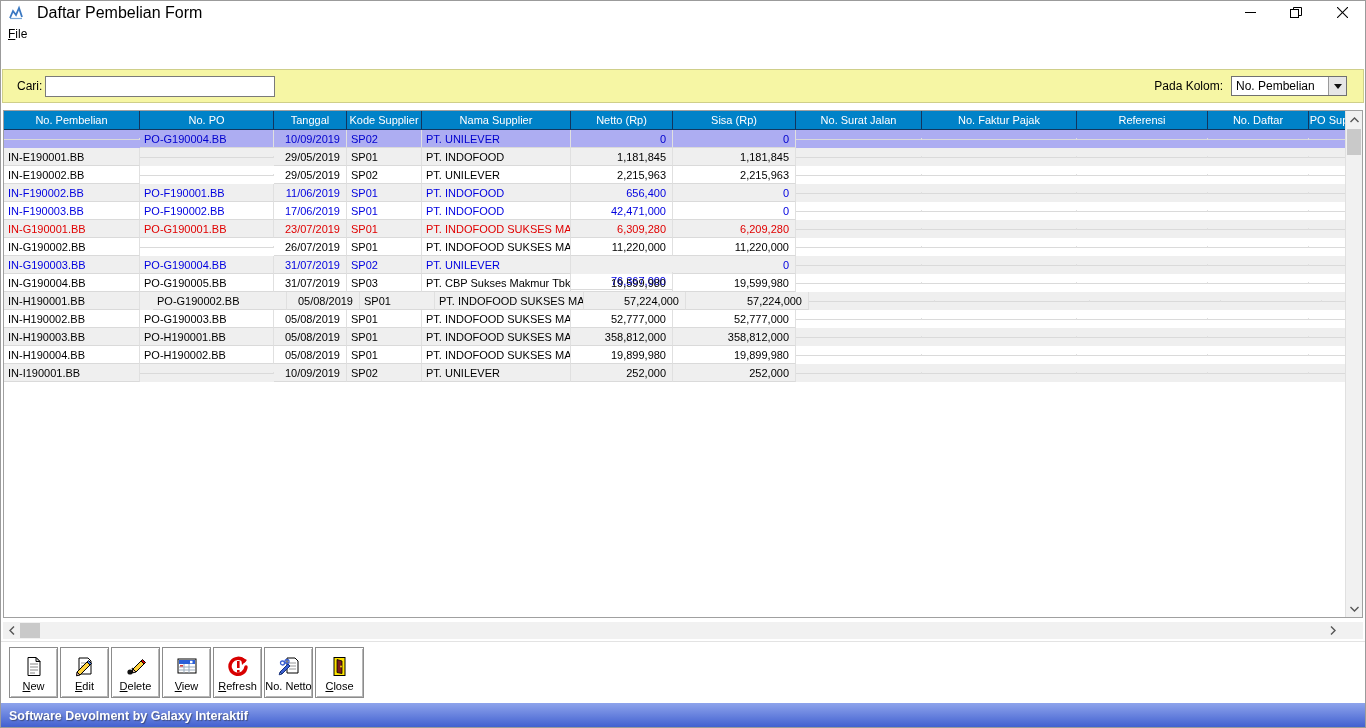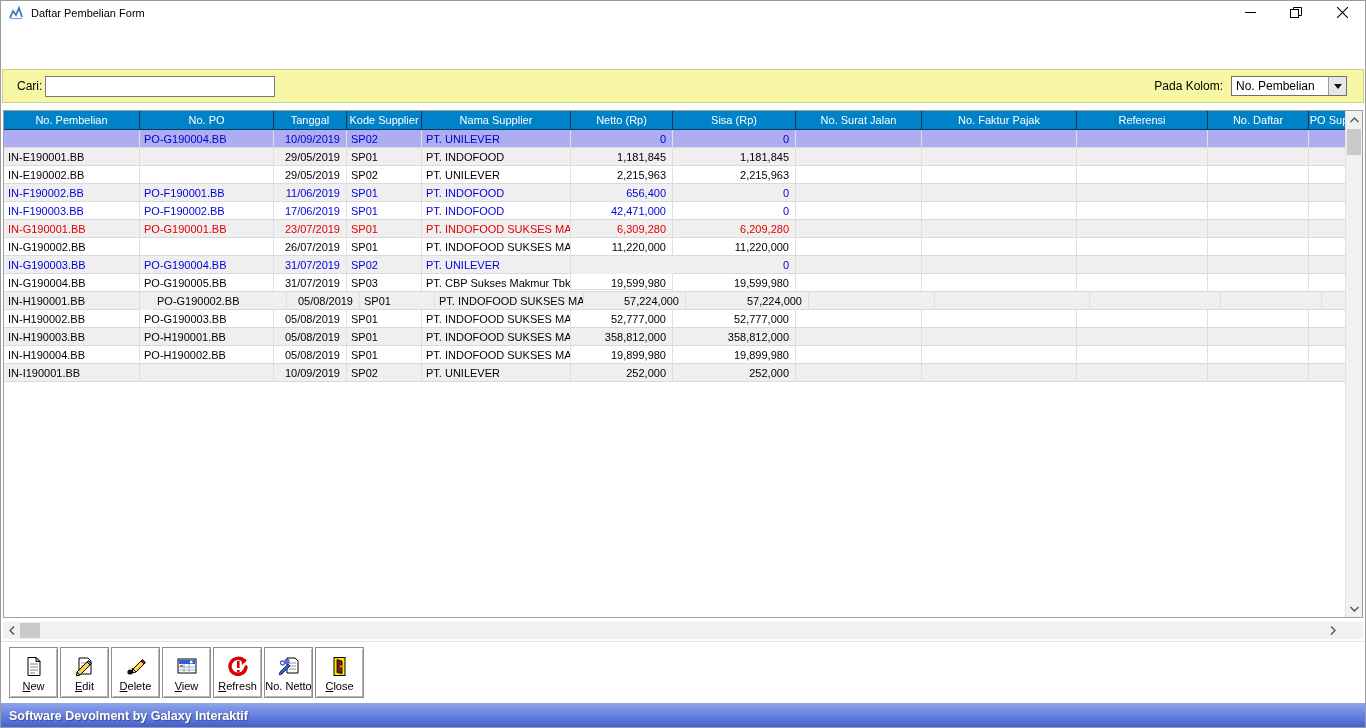--- a/index.html
+++ b/index.html
@@ -2,21 +2,21 @@
 <html style="--header-bg: #0082c8; --section-gradient-top: #4a6cd8; --section-gradient-bottom: #9daeef; --status-gradient-top: #8ea4ec; --status-gradient-bottom: #3f5ecf; --search-panel-bg: #f6f6a4; --selected-row-bg: #adadf2; --selected-row-text: #0000cd; --row-text-blue: #0000e0; --row-text-red: #e00000; --row-text-black: #000000; --zebra-row-bg: #efefef;"><head>
 <meta charset="utf-8">
 <style>
   html,body{margin:0;padding:0;background:#d4d4d4;}
   body{width:1366px;height:728px;font-family:"Liberation Sans",sans-serif;-webkit-font-smoothing:antialiased;}
   .window{position:relative;width:1364px;height:726px;background:#fff;border:1px solid #9b9b9b;overflow:hidden;}
 
   
   .titlebar{position:absolute;top:0;left:0;right:0;height:23px;background:#fff;display:flex;align-items:center;}
   .app-icon{margin-left:7px;display:flex;align-items:center;}
-  .title-text{margin-left:7px;font-size:11px;color:#000;}
+  .title-text{margin-left:13px;font-size:16px;color:#000;}
   .win-controls{margin-left:auto;display:flex;height:100%;}
   .win-btn{width:46px;height:100%;display:flex;align-items:center;justify-content:center;color:#222;}
 
   
   .menubar{position:absolute;top:23px;left:0;right:0;height:20px;background:#fff;display:flex;align-items:center;}
   .menu-item{padding:0 7px;font-size:12px;color:#000;}
   .u{text-decoration:underline;}
 
   
   .section-header{position:absolute;top:43px;left:0;right:0;height:23px;
@@ -42,21 +42,21 @@
     display:flex;align-items:center;justify-content:center;}
   .combo-arrow:after{content:"";border:4px solid transparent;border-top:5px solid #111;margin-top:5px;}
 
   
   .grid{position:absolute;left:2px;top:109px;width:1360px;height:508px;border:1px solid #a0a0a0;
     box-sizing:border-box;background:#fff;overflow:hidden;}
   .grid-viewport{position:absolute;left:0;top:0;right:17px;bottom:0;overflow:hidden;}
   .grid-header{display:flex;height:19px;background:var(--header-bg);border-bottom:1px solid #12365f;box-sizing:border-box;}
   .hcell{box-sizing:border-box;height:100%;border-right:1px solid #12365f;color:#fff;font-size:11px;
     display:flex;align-items:center;justify-content:center;white-space:nowrap;overflow:hidden;flex:none;}
-  .grow{display:flex;height:18px;box-sizing:border-box;background:#fff;}
+  .grow{display:flex;height:18px;box-sizing:border-box;background:#fff;align-items:center;}
   .grow.zebra{background:var(--zebra-row-bg);}
   .grow.selected{background:var(--selected-row-bg);color:var(--selected-row-text);}
   .grow.c-blue{color:var(--row-text-blue);}
   .grow.c-red{color:var(--row-text-red);}
   .gcell{box-sizing:border-box;flex:none;border-right:1px solid #e0e0e0;border-bottom:1px solid #dadada;
     font-size:11px;line-height:16px;white-space:nowrap;overflow:hidden;padding:1px 4px 0 4px;}
   .gcell.num,.gcell.date{text-align:right;padding-right:6px;}
 
   
   .vscroll{position:absolute;top:0;right:0;width:17px;bottom:0;background:#f1f1f1;border-left:1px solid #e0e0e0;box-sizing:border-box;}
@@ -106,20 +106,23 @@
       </div>
       <div class="win-btn">
         <svg width="11" height="11" viewBox="0 0 11 11" stroke="#000" stroke-width="1.1">
             <line x1="0" y1="0" x2="11" y2="11"></line>
             <line x1="11" y1="0" x2="0" y2="11"></line>
           </svg>
       </div>
     </div>
   </div>
 
+  <div class="menubar">
+    <span class="menu-item"><span class="u">F</span><span>ile</span></span>
+  </div>
 
 
   <div class="search-panel">
     <span class="cari-label">Cari:</span>
     <input class="cari-input" type="text" value="" style="">
     <span class="kolom-label">Pada Kolom:</span>
     <div class="combo">
       <span class="combo-value">No. Pembelian</span>
       <span class="combo-arrow"></span>
     </div>

